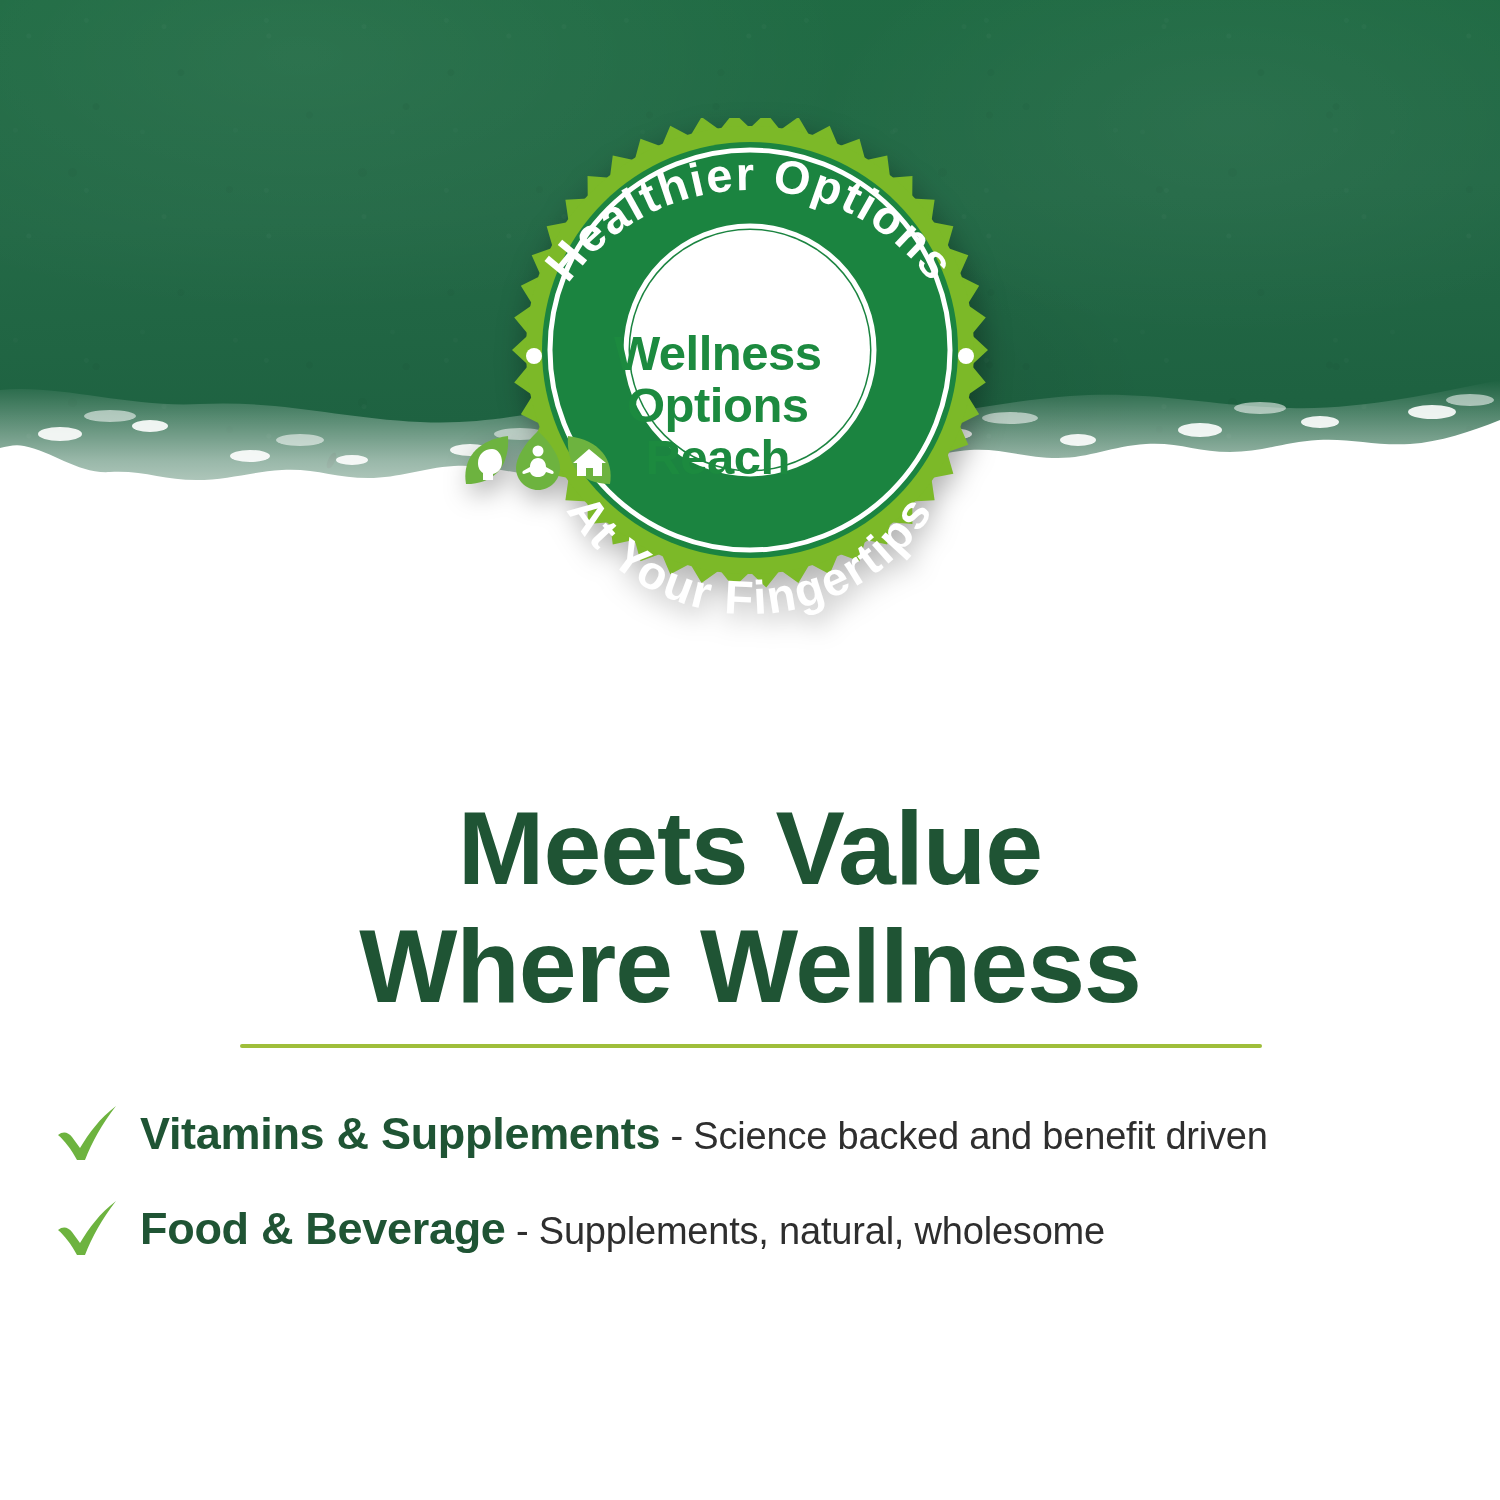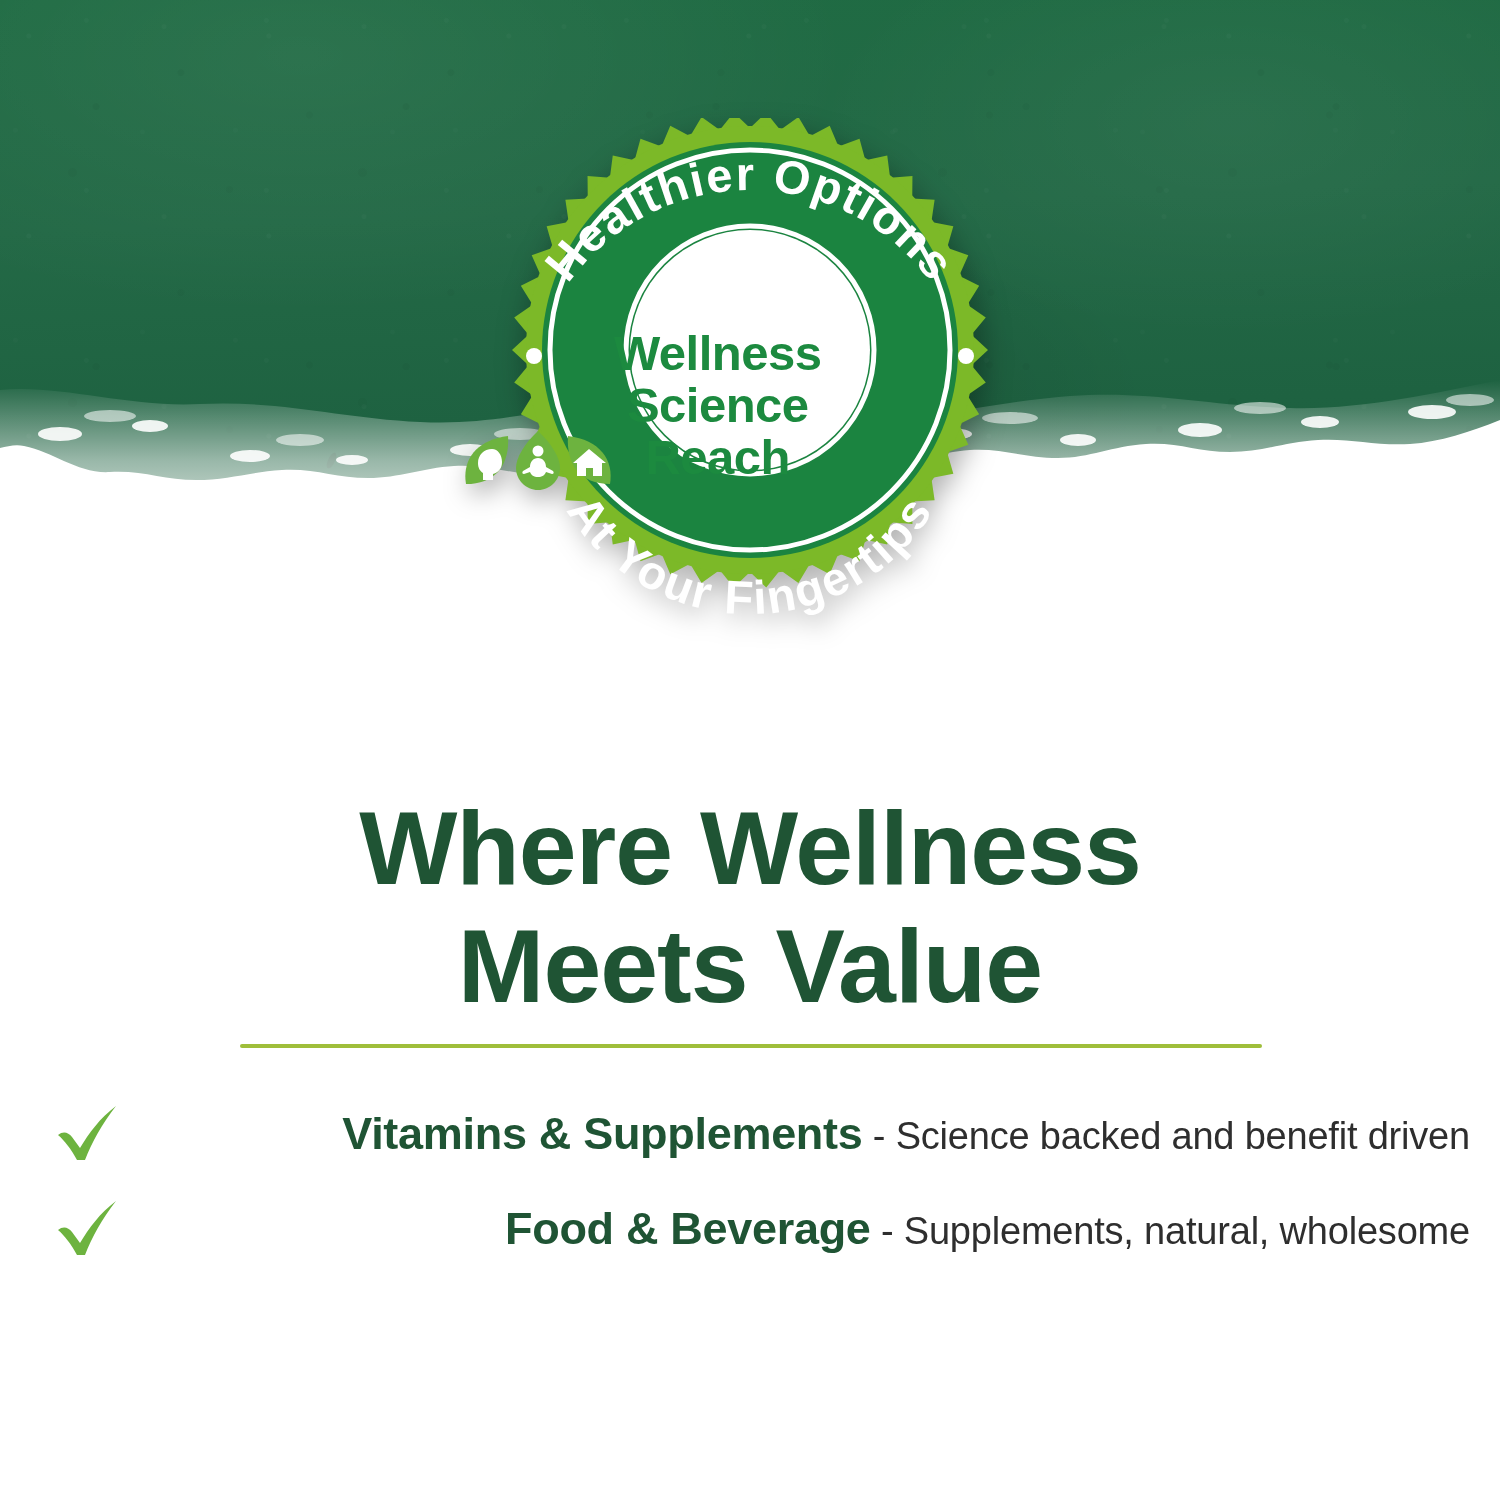--- a/index.html
+++ b/index.html
@@ -136,21 +136,20 @@
   #benefits {
     position: absolute;
     left: 50px;
     top: 1086px;
     width: 1420px;
   }
   .benefit-row {
     display: flex;
     align-items: center;
     height: 95px;
-    justify-content: space-between;
   }
   .check-icon {
     flex: 0 0 84px;
     display: flex;
     align-items: center;
     justify-content: flex-start;
     padding-left: 6px;
   }
   .benefit-text {
     white-space: nowrap;
@@ -301,29 +300,29 @@
       </svg>
 
       <svg width="50" height="54" viewBox="0 0 50 54">
         <path d="M46,50 C50,26 36,6 4,2 C2,30 16,50 46,50 Z" fill="#6db33f"></path>
         <path d="M25,15 L42,29 l-4,0 l0,13 l-9,0 l0,-8 l-7,0 l0,8 l-9,0
                  l0,-13 l-4,0 Z" fill="#ffffff"></path>
       </svg>
     </div>
     <div class="wwr">
       <div>Wellness</div>
-      <div>Science</div>
+      <div>Options</div>
       <div>Reach</div>
     </div>
   </div>
 </div>
 
 <div id="headline">
+  <div>Meets Value</div>
   <div>Where Wellness</div>
-  <div>Meets Value</div>
 </div>
 
 <div id="divider"></div>
 
 <div id="benefits">
 
   <div class="benefit-row">
     <span class="check-icon">
       <svg width="64" height="60" viewBox="0 0 64 60">
         <path d="M2,31 C7,27 12,28 16,33 l8,11 C33,29 44,14 60,2

